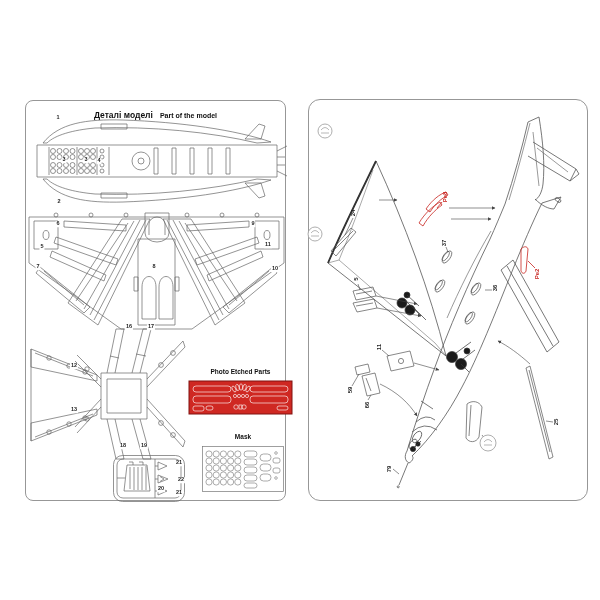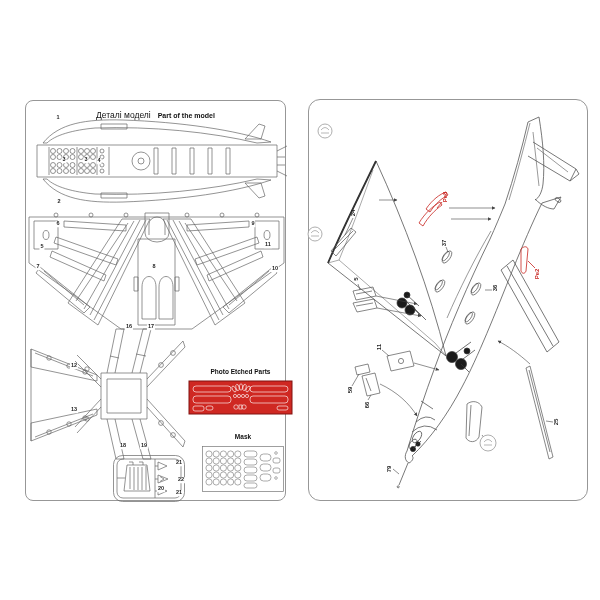--- a/index.html
+++ b/index.html
@@ -8,21 +8,21 @@
   .page{position:absolute;border:1px solid #979797;background:#fff}
   #left-page{left:25px;top:100px;width:261px;height:401px;border-radius:8px}
   #right-page{left:308px;top:99px;width:280px;height:402px;border-radius:12px}
   svg.art{position:absolute;left:0;top:0;overflow:visible;display:block}
   .pl{position:absolute;transform:translate(-50%,-50%);font-size:5.5px;font-weight:bold;
       color:#1e1e1e;background:#fff;padding:0 1px;line-height:1;white-space:nowrap}
   .rl{position:absolute;transform:translate(-50%,-50%) rotate(-90deg);font-size:6px;
       font-weight:bold;color:#1e1e1e;line-height:1;white-space:nowrap}
   .rl.red{color:#c8241f}
   .title{position:absolute;top:3px;left:0;right:0;text-align:center;color:#101010;white-space:nowrap}
-  .title .ua{font-size:8.5px;font-weight:normal}
+  .title .ua{font-size:8.5px;font-weight:bold}
   .title .en{font-size:7px;font-weight:bold;margin-left:7px}
   .sec{position:absolute;text-align:center;font-weight:bold;color:#101010;font-size:6.5px;line-height:1}
 </style>
 </head>
 <body>
 
 <div class="page" id="left-page">
 
   <div class="title">
     <span class="ua">Деталі моделі</span><span class="en">Part of the model</span>

